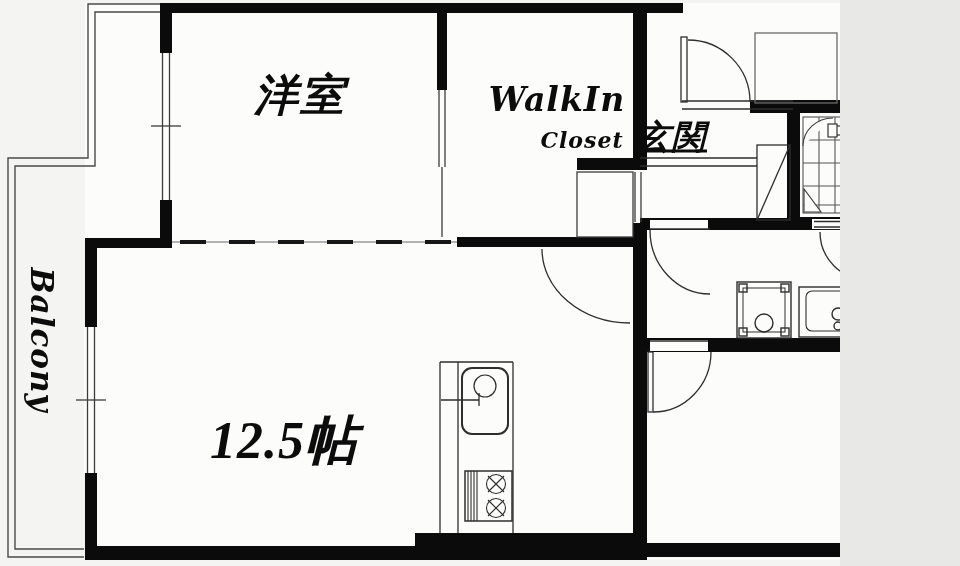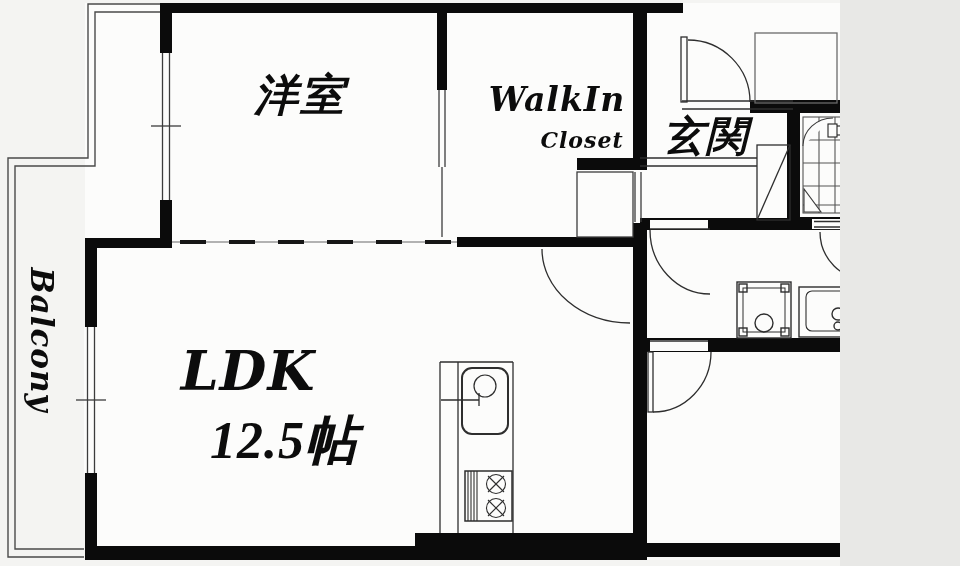--- a/index.html
+++ b/index.html
@@ -224,21 +224,20 @@
           <line x1="504" y1="500" x2="488" y2="516"></line>
     </g>
   </g>
 </svg>
 
 <div class="lbl cjk" id="lbl-bedroom1-l1" style="left:300px;top:95px;font-size:44px;">洋室</div>
 
 <div class="lbl" id="lbl-wic-l1" style="left:533px;top:99px;font-size:33px;margin-left:24px;">WalkIn</div>
 <div class="lbl" id="lbl-wic-l2" style="left:548px;top:140px;font-size:22px;margin-left:34px;">Closet</div>
 
-<div class="lbl cjk" id="lbl-genkan" style="left:706px;top:136px;font-size:41px;">玄関</div>
-
-<div class="lbl" id="lbl-ldk-l1" style="left:248px;top:371px;font-size:54px;">LDK</div>
+<div class="lbl cjk" id="lbl-genkan" style="left:672px;top:136px;font-size:33px;text-decoration:underline;">玄関</div>
+
 <div class="lbl" id="lbl-ldk-l2" style="left:284px;top:441px;font-size:52px;font-family:Liberation Serif, serif;">12.5帖</div>
 
 
 <div class="lbl" id="lbl-balcony" style="left:41px;top:340px;font-size:31px;">Balcony</div>
 
 </div>
 
 </body></html>

